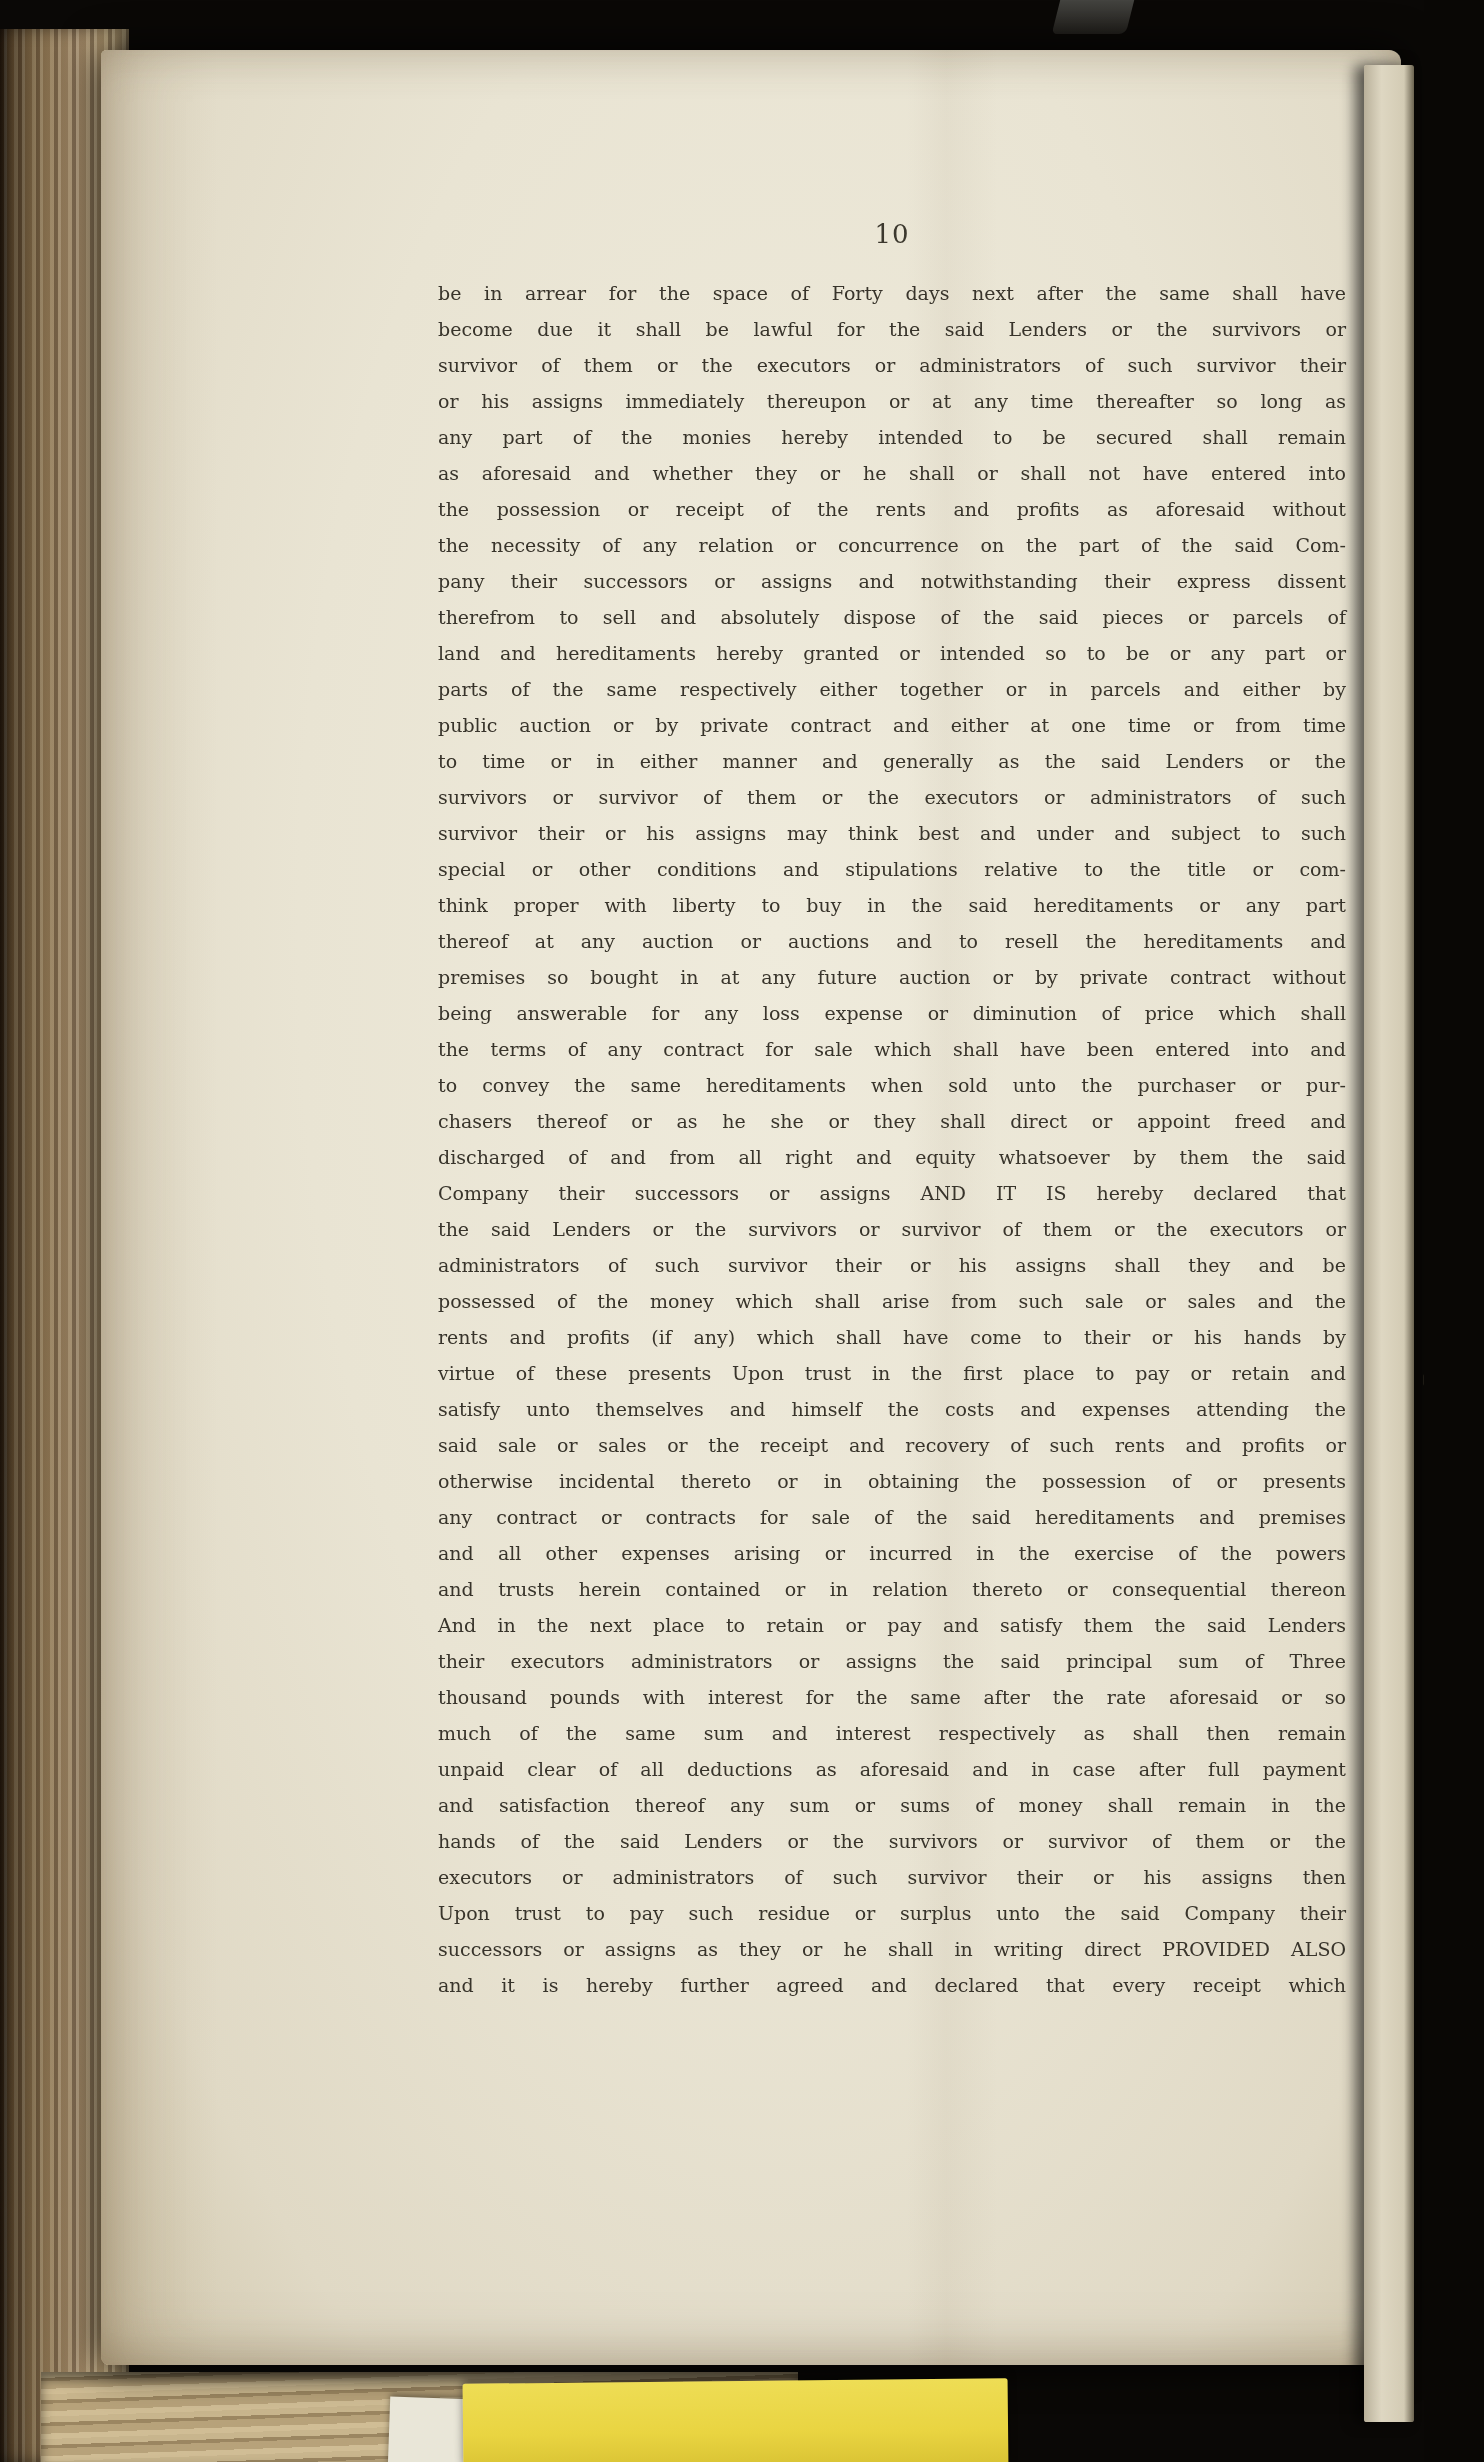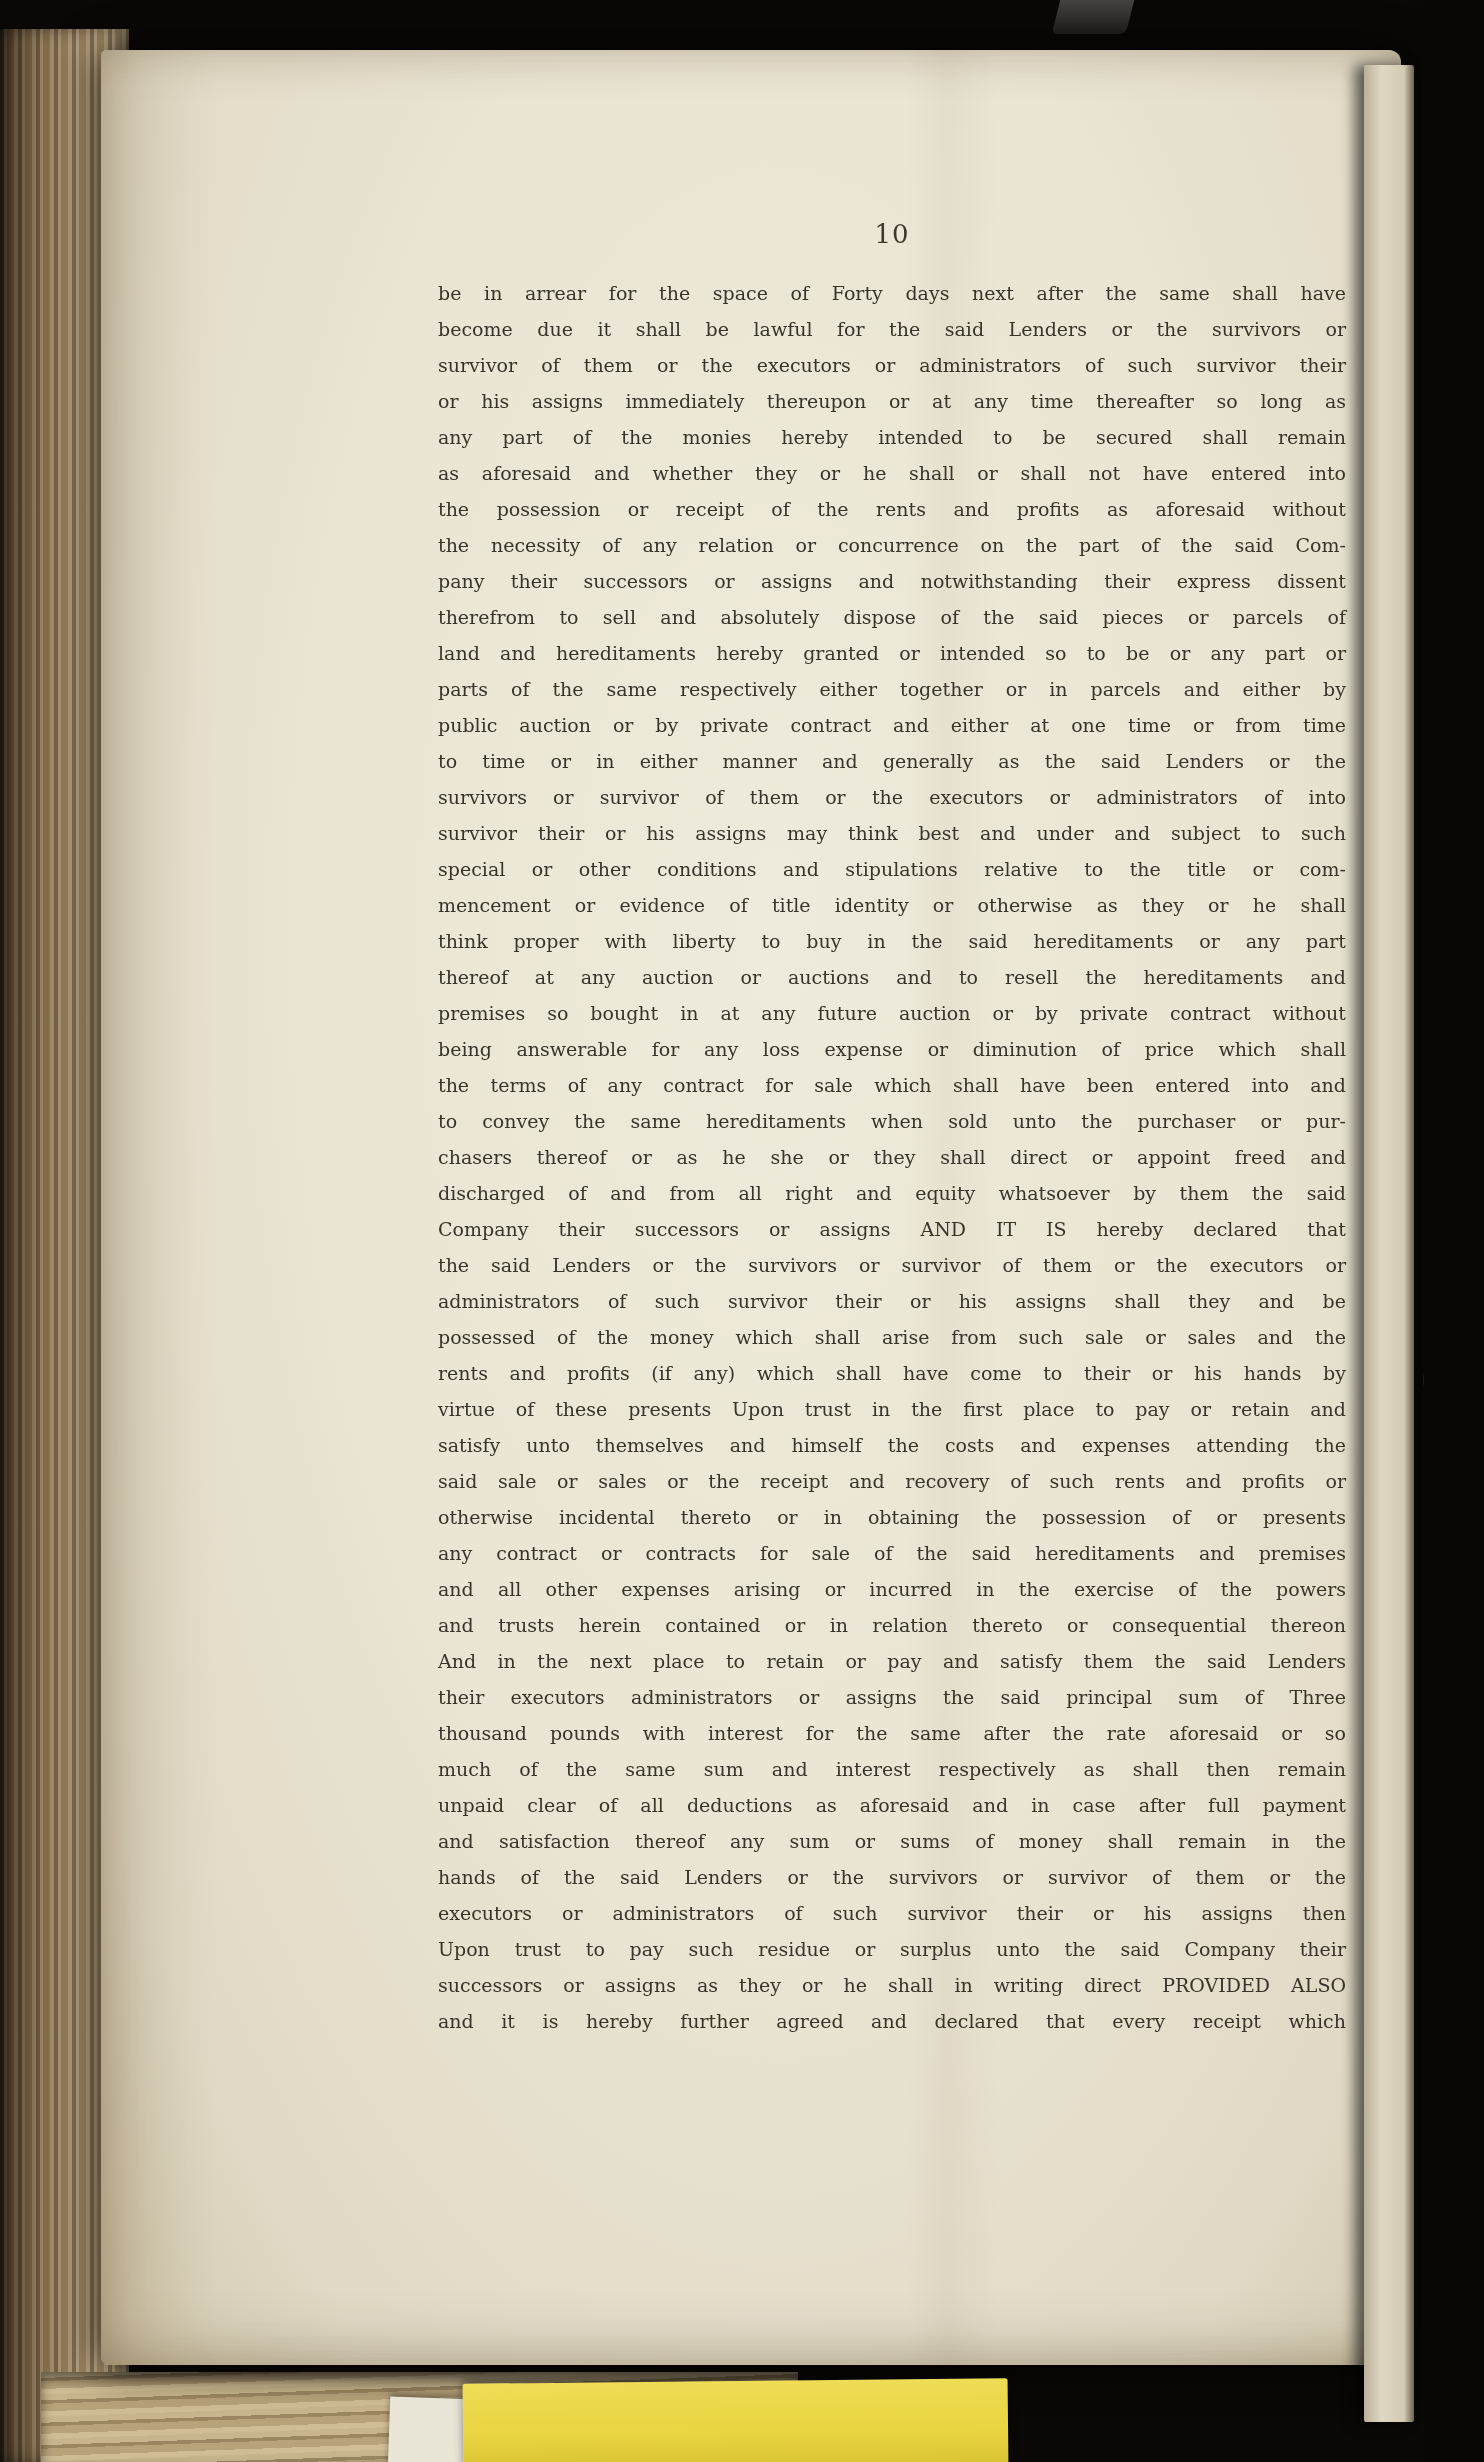--- a/index.html
+++ b/index.html
@@ -103,24 +103,23 @@
           <div class="line">any part of the monies hereby intended to be secured shall remain</div>
           <div class="line">as aforesaid and whether they or he shall or shall not have entered into</div>
           <div class="line">the possession or receipt of the rents and profits as aforesaid without</div>
           <div class="line">the necessity of any relation or concurrence on the part of the said Com-</div>
           <div class="line">pany their successors or assigns and notwithstanding their express dissent</div>
           <div class="line">therefrom to sell and absolutely dispose of the said pieces or parcels of</div>
           <div class="line">land and hereditaments hereby granted or intended so to be or any part or</div>
           <div class="line">parts of the same respectively either together or in parcels and either by</div>
           <div class="line">public auction or by private contract and either at one time or from time</div>
           <div class="line">to time or in either manner and generally as the said Lenders or the</div>
-          <div class="line">survivors or survivor of them or the executors or administrators of into</div>
+          <div class="line">survivors or survivor of them or the executors or administrators of such</div>
           <div class="line">survivor their or his assigns may think best and under and subject to such</div>
           <div class="line">special or other conditions and stipulations relative to the title or com-</div>
-          <div class="line">mencement or evidence of title identity or otherwise as they or he shall</div>
           <div class="line">think proper with liberty to buy in the said hereditaments or any part</div>
           <div class="line">thereof at any auction or auctions and to resell the hereditaments and</div>
           <div class="line">premises so bought in at any future auction or by private contract without</div>
           <div class="line">being answerable for any loss expense or diminution of price which shall</div>
           <div class="line">the terms of any contract for sale which shall have been entered into and</div>
           <div class="line">to convey the same hereditaments when sold unto the purchaser or pur-</div>
           <div class="line">chasers thereof or as he she or they shall direct or appoint freed and</div>
           <div class="line">discharged of and from all right and equity whatsoever by them the said</div>
           <div class="line">Company their successors or assigns AND IT IS hereby declared that</div>
           <div class="line">the said Lenders or the survivors or survivor of them or the executors or</div>

